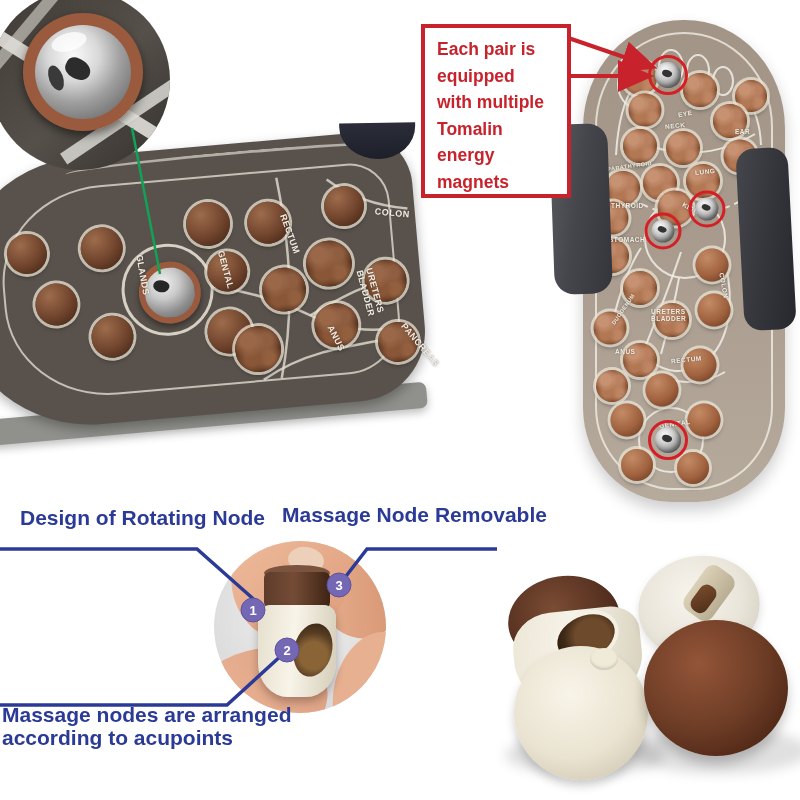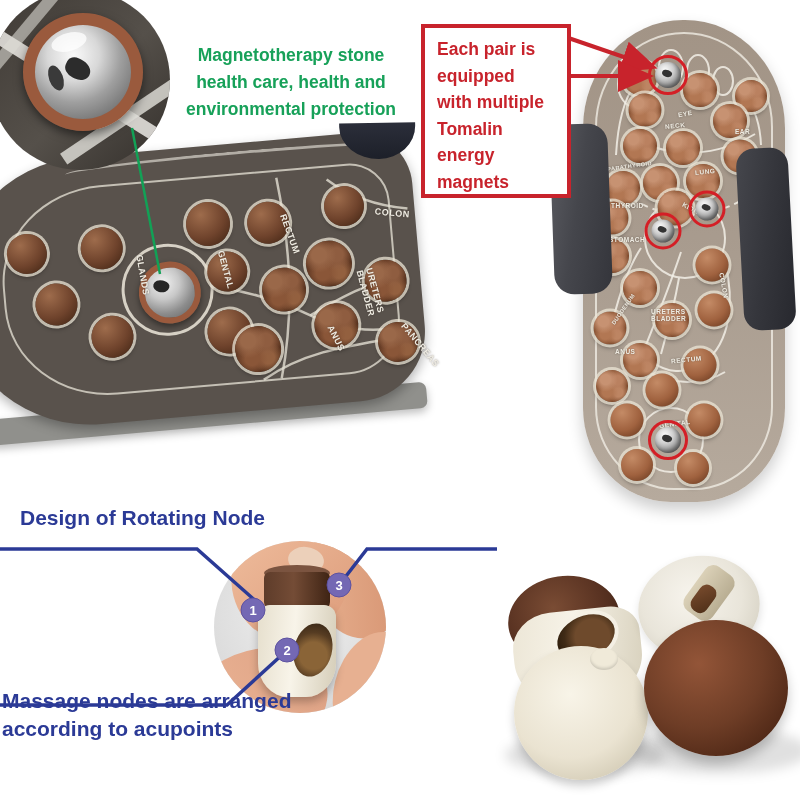--- a/index.html
+++ b/index.html
@@ -9,21 +9,21 @@
   .pre{white-space:pre-line;}
 
   
   #green-note{left:163px;top:42px;width:256px;color:#17a159;font-size:17.5px;font-weight:bold;
               line-height:27px;text-align:center;}
   #red-callout{left:421px;top:24px;width:126px;height:150px;border:4px solid #c8232c;background:#fff;
                padding:8px 4px 8px 12px;color:#c8232c;font-size:17.5px;font-weight:bold;line-height:26.5px;z-index:7;}
   .blue-label{color:#2b3a96;font-weight:bold;font-size:21px;z-index:8;}
   #design-label{left:20px;top:506px;}
   #removable-label{left:282px;top:503px;}
-  #acupoints-label{left:2px;top:687px;line-height:28px;}
+  #acupoints-label{left:2px;top:703px;line-height:23px;}
 
   
   .fabric{background-image:radial-gradient(circle at 1px 1px,rgba(0,0,0,.22) 1px,transparent 1.4px);
           background-size:4px 4px;}
 
   
   #zoom-circle{left:-10px;top:-10px;width:180px;height:180px;border-radius:50%;overflow:hidden;
                background:linear-gradient(135deg,#3f3a35,#55504a 55%,#332f2b);z-index:2;}
   .zc-tape1{left:-10px;top:100px;width:230px;height:14px;background:rgba(235,233,228,.85);transform:rotate(32deg);}
   .zc-tape2{left:60px;top:118px;width:160px;height:13px;background:rgba(228,226,220,.8);transform:rotate(-34deg);}
@@ -160,23 +160,20 @@
     <div class="zc-tape1 abs"></div>
     <div class="zc-tape2 abs"></div>
     <div class="zc-tape3 abs"></div>
     <div class="zc-ring abs">
       <div class="zc-gloss abs"></div>
       <div class="zc-mark1 abs"></div>
       <div class="zc-mark2 abs"></div>
     </div>
   </div>
 
-  <div id="green-note" class="abs pre">Magnetotherapy stone
-health care,  health and
-environmental protection</div>
 
   <div id="left-slipper" class="abs">
     <div class="ls-sole abs fabric"></div>
     <div class="ls-body abs fabric"></div>
     <div class="ls-pipe abs"></div>
     <div class="ls-outline abs"></div>
     <svg class="zones" width="465" height="268" viewBox="0 0 465 268">
       <g fill="none" stroke="rgba(226,222,210,.8)" stroke-width="2.5">
         <path d="M330,38 C336,90 340,160 318,238"></path>
         <path d="M255,140 C300,150 330,165 352,178 C380,195 410,200 440,198"></path>
@@ -316,20 +313,21 @@
     </defs>
     <line x1="132" y1="128" x2="160" y2="274" stroke="#12a156" stroke-width="2.5"></line>
     <line x1="551" y1="32" x2="650" y2="66" stroke="#c8232c" stroke-width="4" marker-end="url(#arrow)"></line>
     <line x1="551" y1="76" x2="646" y2="76" stroke="#c8232c" stroke-width="4" marker-end="url(#arrow)"></line>
     <path d="M0,549 L197,549 L258,603" fill="none" stroke="#2b3a96" stroke-width="3.5"></path>
     <path d="M497,549 L367,549 L343,580" fill="none" stroke="#2b3a96" stroke-width="3.5"></path>
     <path d="M0,705 L227,705 L284,653" fill="none" stroke="#2b3a96" stroke-width="3.5"></path>
   </svg>
 
   <div id="design-label" class="abs blue-label">Design of Rotating Node</div>
+  <div id="removable-label" class="abs blue-label">Massage Node Removable</div>
   <div id="acupoints-label" class="abs blue-label pre">Massage nodes are arranged
 according to acupoints</div>
 
   <div id="finger-photo" class="abs">
     <div class="finger-top2 abs"></div>
     <div class="finger-top abs"></div>
     <div class="f-nail abs"></div>
     <div class="thumb abs"></div>
     <div class="finger-right abs"></div>
     <div class="fn-captop abs"></div>

